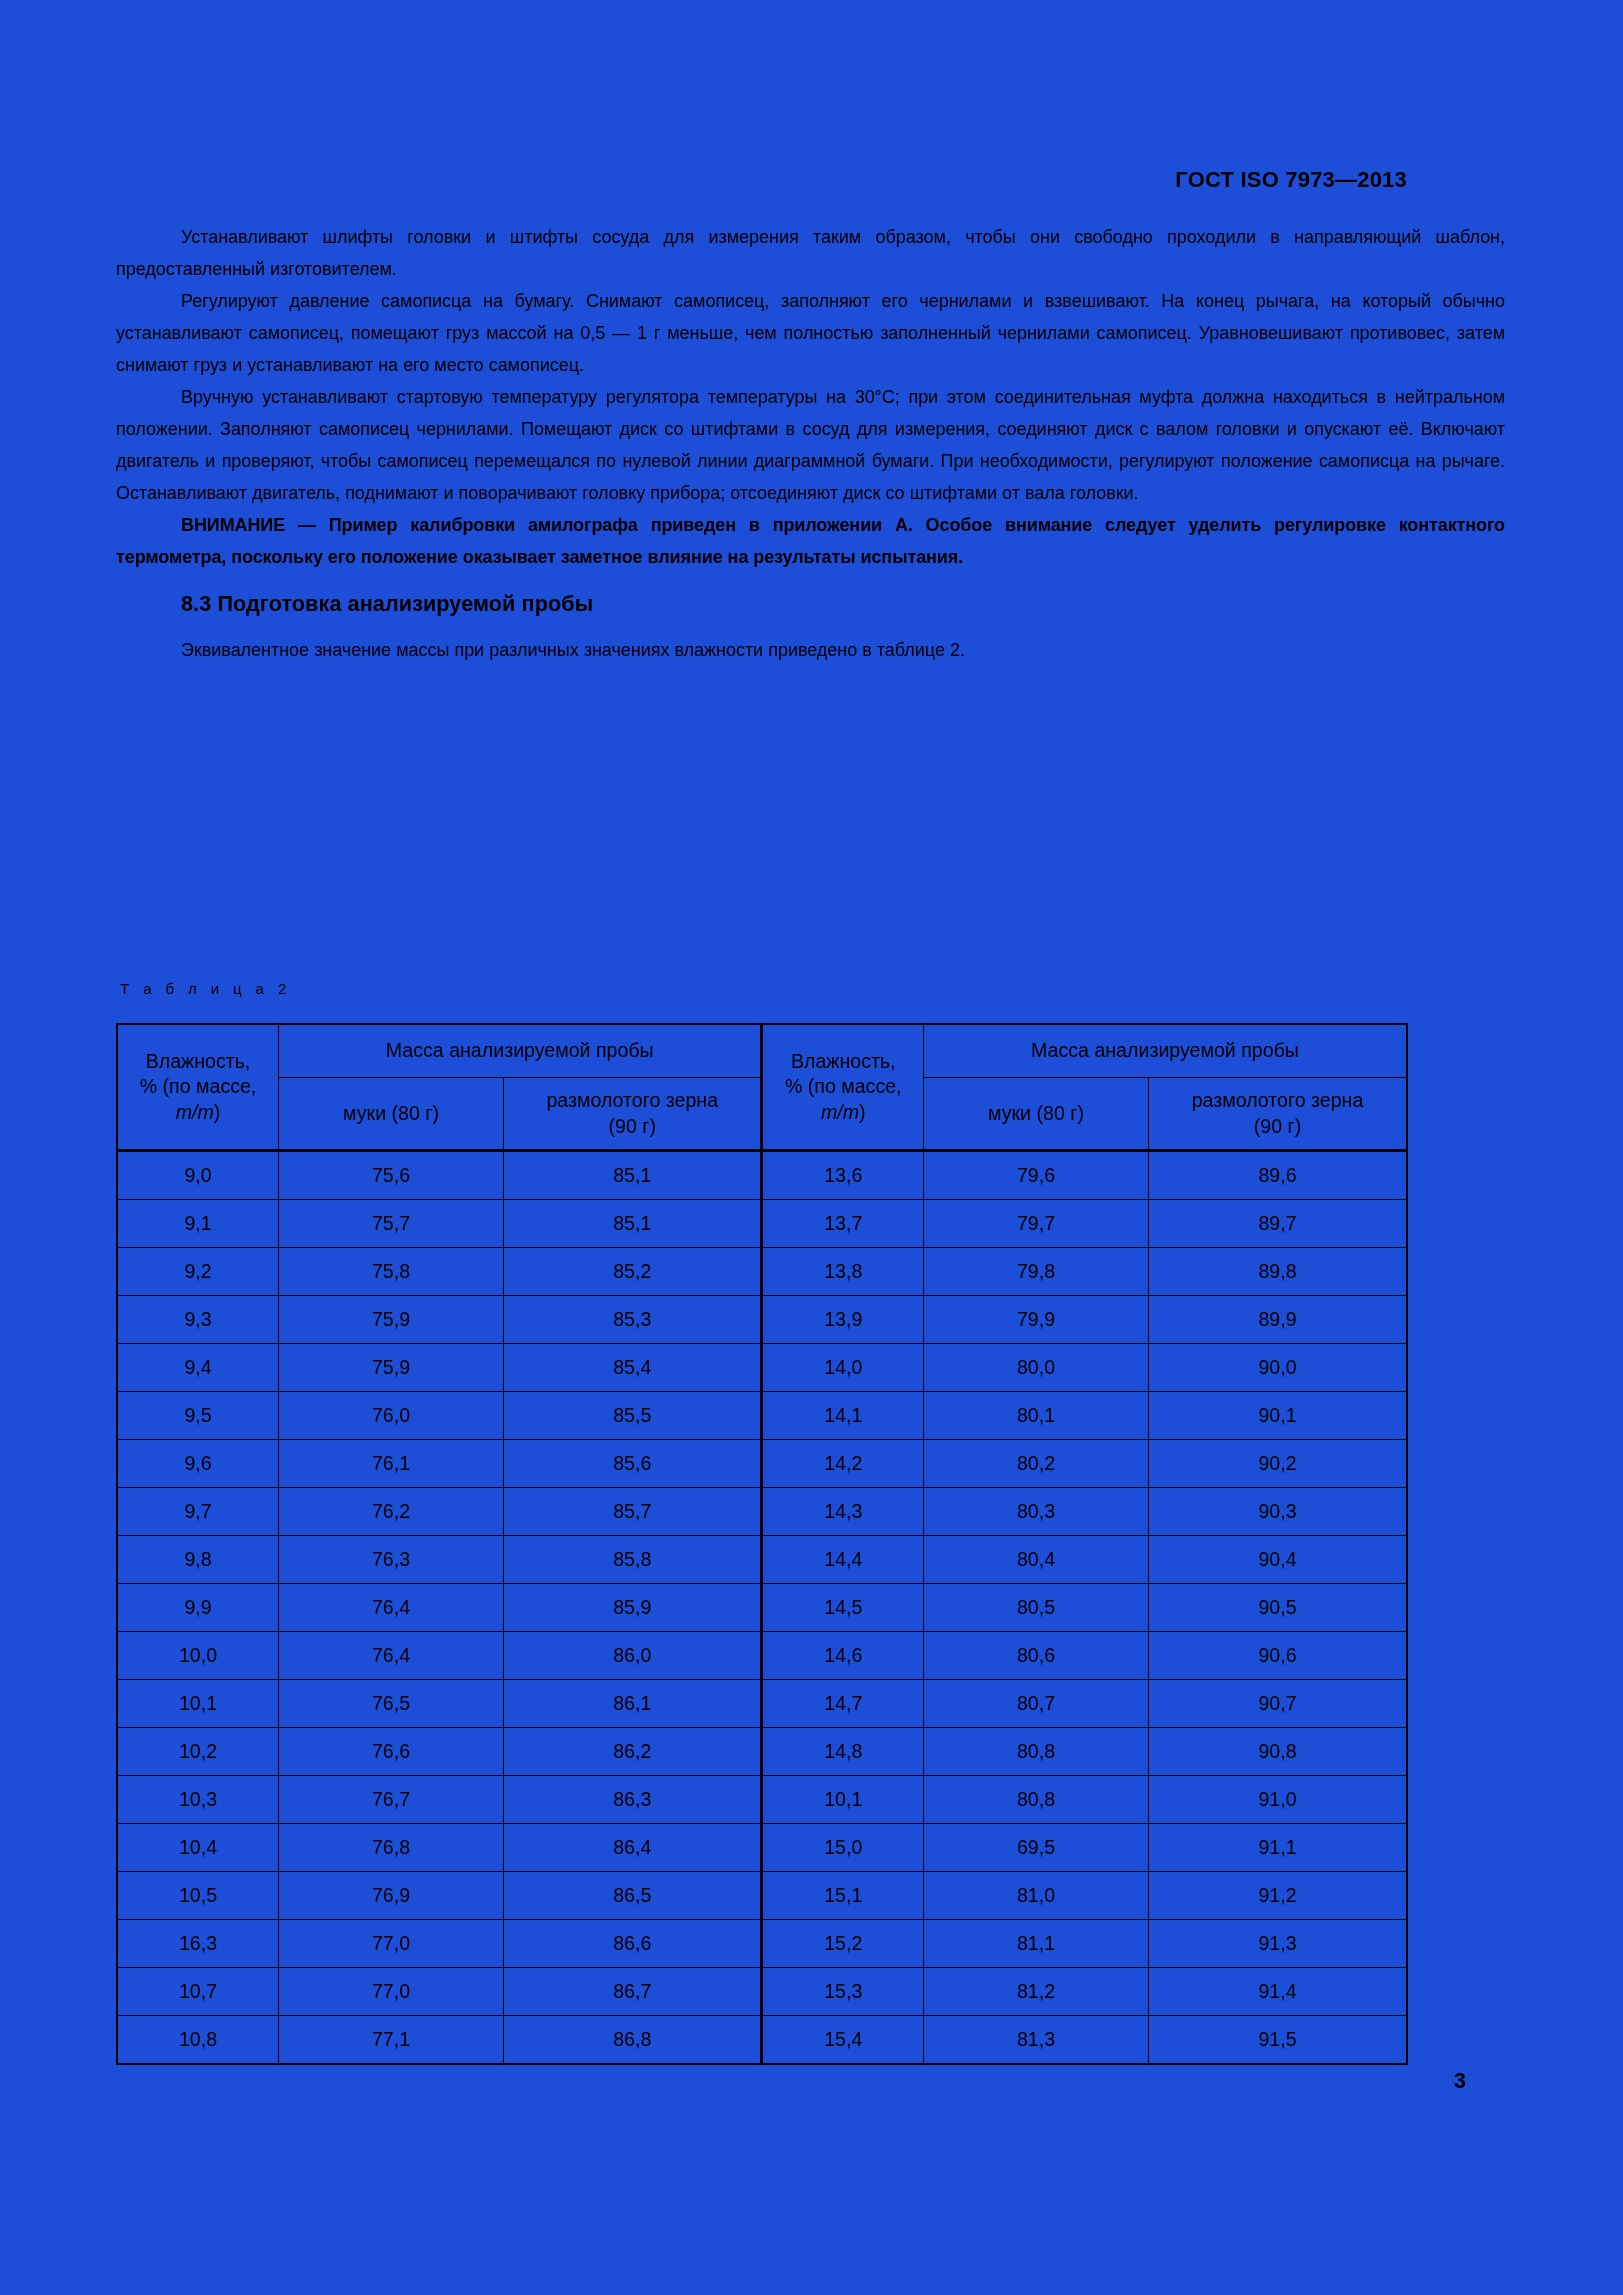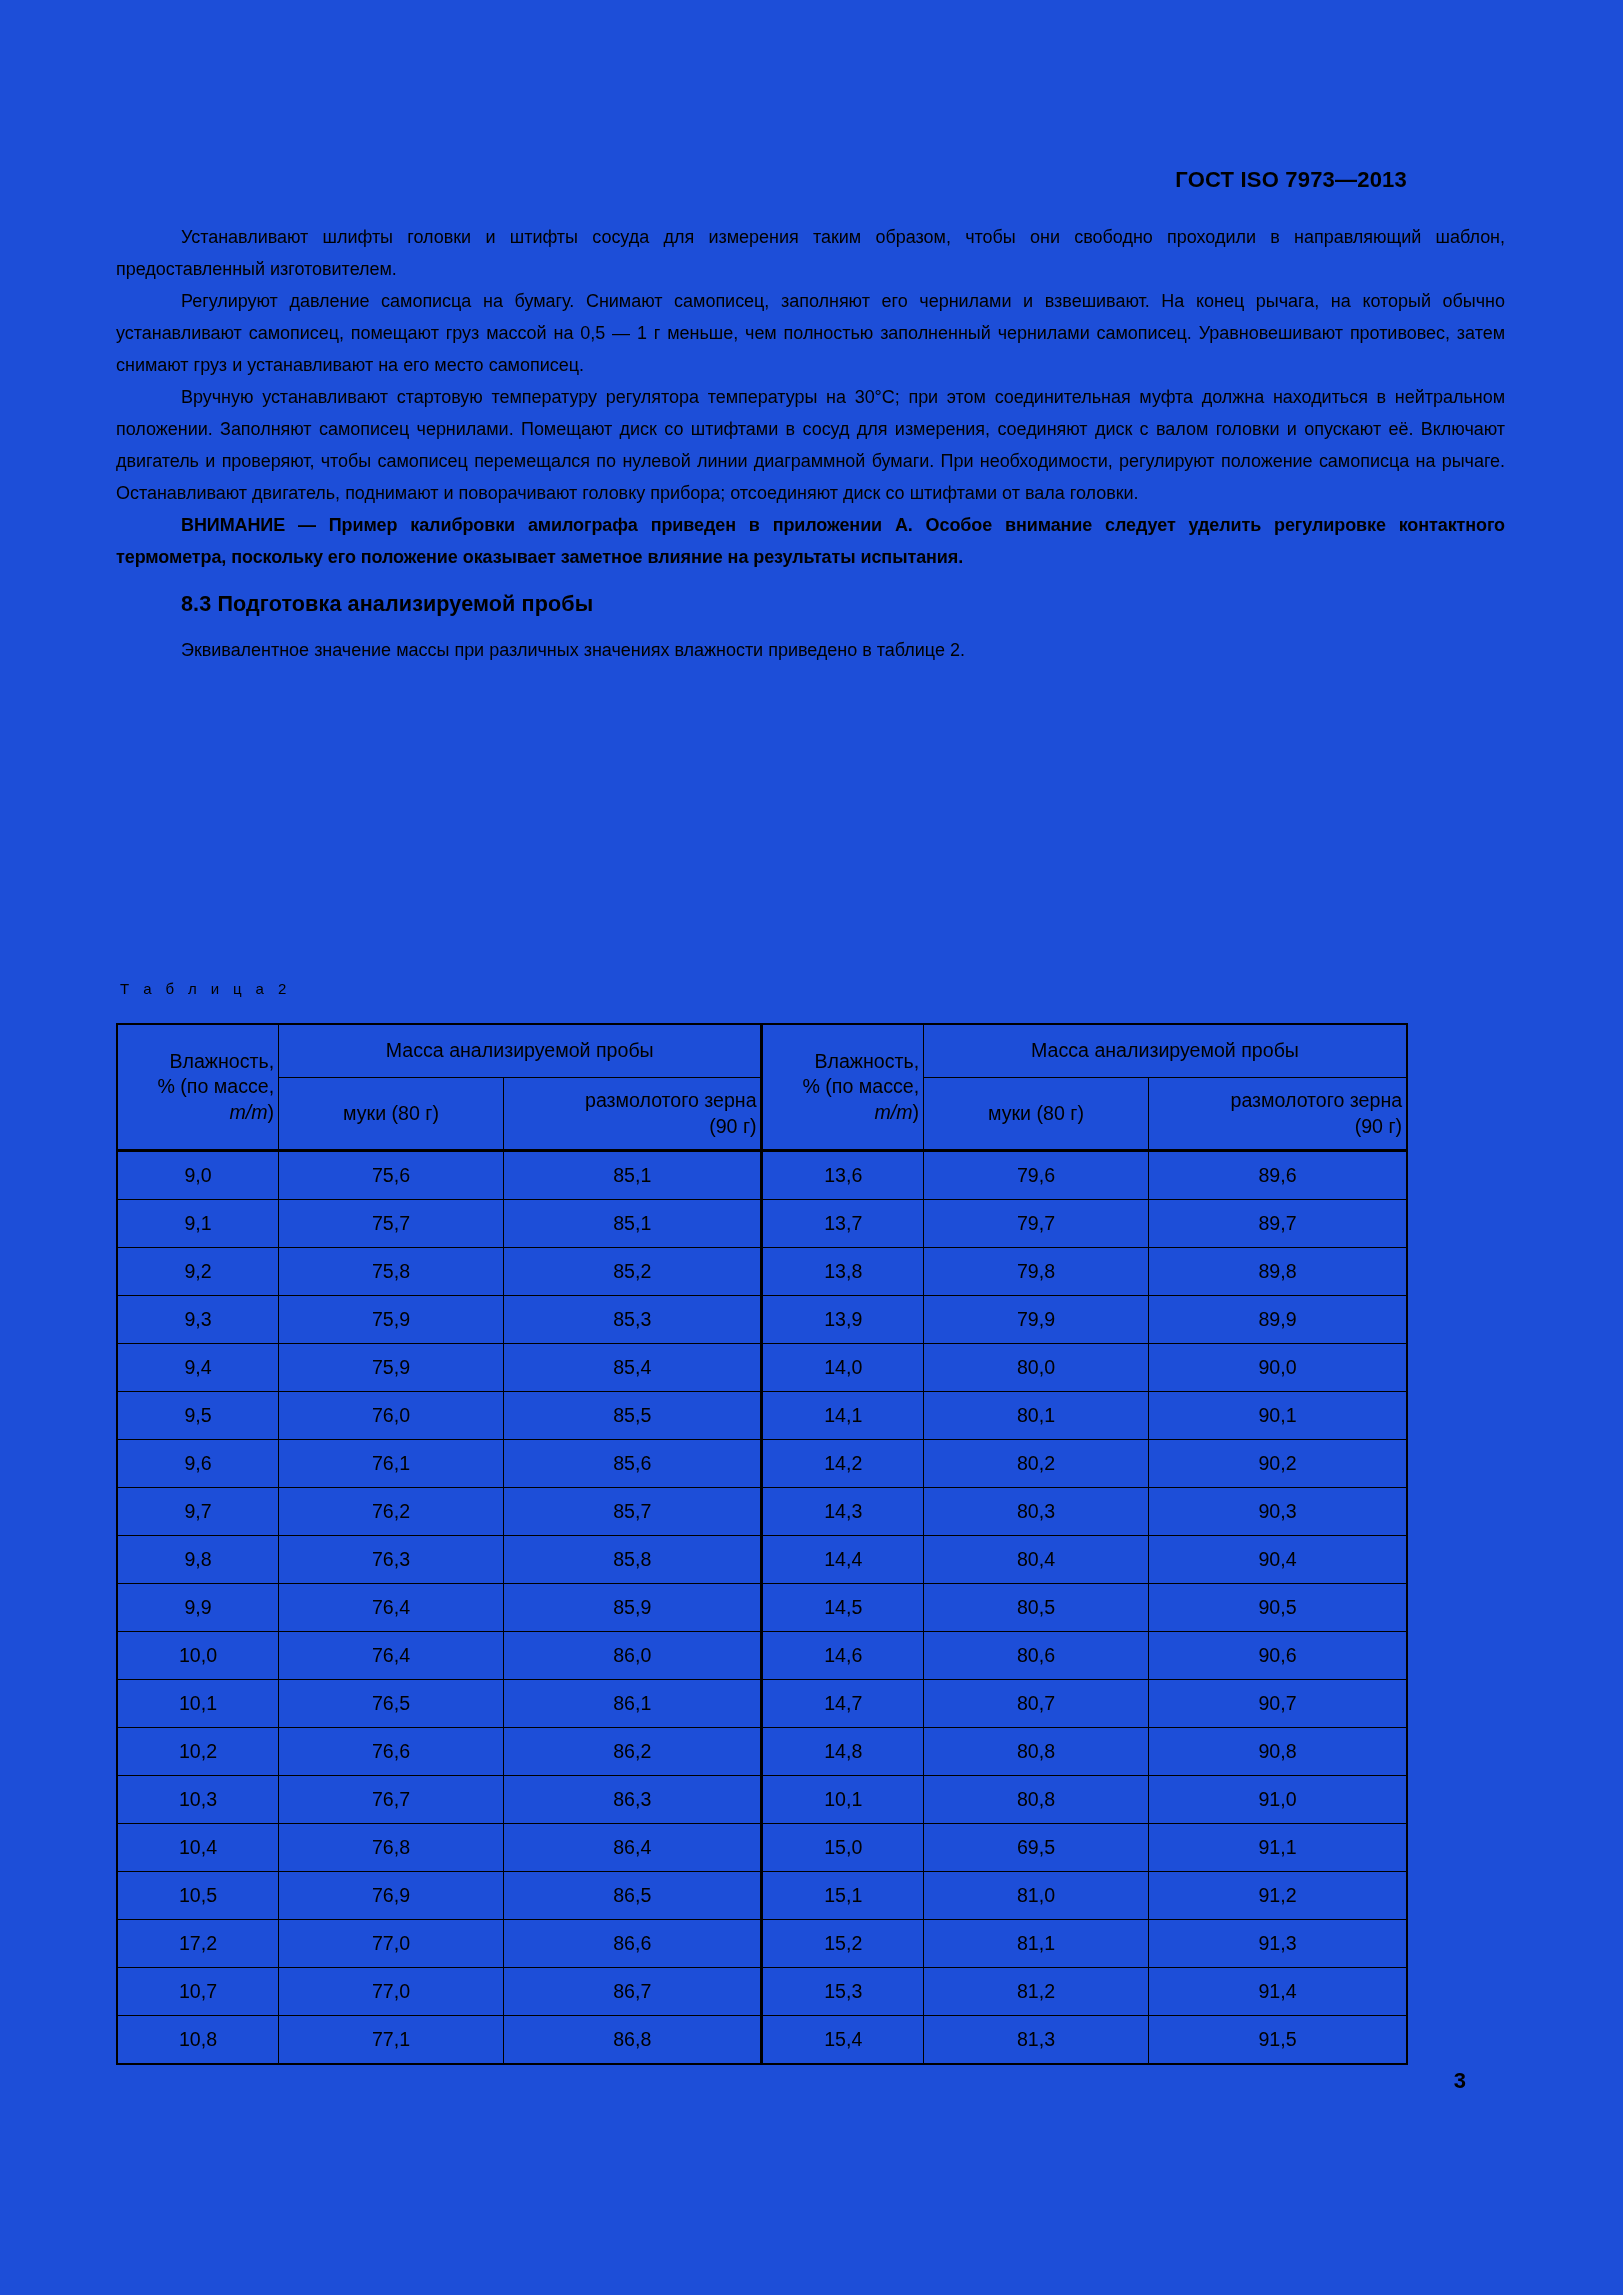--- a/index.html
+++ b/index.html
@@ -99,21 +99,21 @@
   .amylo-table { border: 2.6px solid #000; }
 
   
   .amylo-table thead th { height: 37px; }
   .amylo-table thead tr.h1 th { height: 52px; }
   .amylo-table thead tr.h2 th { height: 71px; }
   .amylo-table thead th.hum-cell { height: 123px; }
   .amylo-table thead tr.h2 th { border-bottom: 3.3px solid #000; }
   .amylo-table thead th.hum-cell { border-bottom: 3.3px solid #000; }
 
-  .hdr-inner { display:block; padding: 0 3.9px; text-align: right; }
+  .hdr-inner { display:block; padding: 0 3.9px; }
   .hdr-inner em { font-style: italic; }
 
   .amylo-table tbody td { height: 47px; }
 
   .page-number {
     position: absolute;
     right: 157px;
     top: 2068px;
     font-size: 22px;
     font-weight: bold;
@@ -319,21 +319,21 @@
         </tr>
         <tr>
           <td>10,5</td>
           <td>76,9</td>
           <td>86,5</td>
           <td style="border-left: 3.3px solid rgb(0, 0, 0);">15,1</td>
           <td>81,0</td>
           <td>91,2</td>
         </tr>
         <tr>
-          <td>17,2</td>
+          <td>16,3</td>
           <td>77,0</td>
           <td>86,6</td>
           <td style="border-left: 3.3px solid rgb(0, 0, 0);">15,2</td>
           <td>81,1</td>
           <td>91,3</td>
         </tr>
         <tr>
           <td>10,7</td>
           <td>77,0</td>
           <td>86,7</td>

